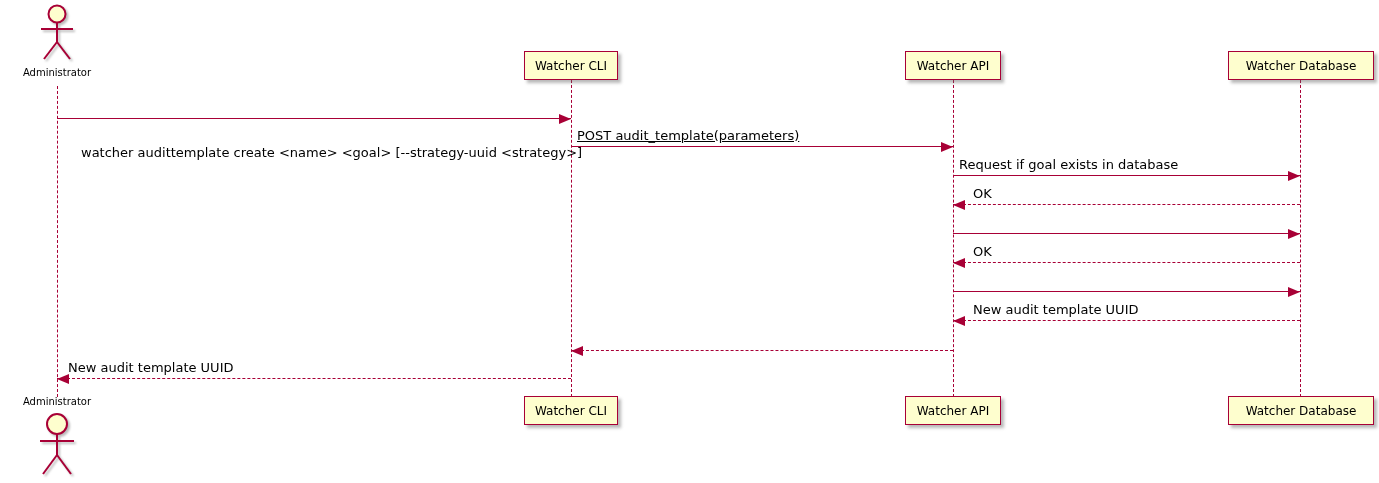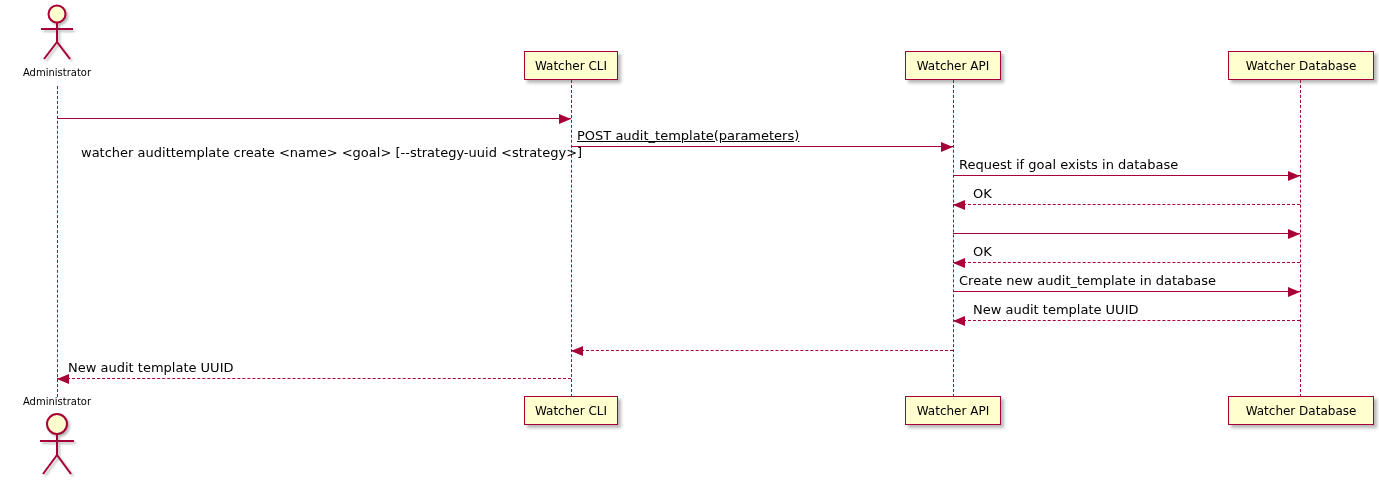--- a/index.html
+++ b/index.html
@@ -79,21 +79,20 @@
   <div class="msg-line dashed" style="left:953px; top:204px; width:347px;"></div>
   <div class="arrow-left" style="left:953px; top:200px;"></div>
 
   <div class="msg-line" style="left:953px; top:233px; width:347px;"></div>
   <div class="arrow-right" style="left:1288px; top:229px;"></div>
 
   <div class="msg-label" style="left:973px; top:244px;">OK</div>
   <div class="msg-line dashed" style="left:953px; top:262px; width:347px;"></div>
   <div class="arrow-left" style="left:953px; top:258px;"></div>
 
-  <div class="msg-label" style="left:959px; top:273px;">Create new audit_template in database</div>
   <div class="msg-line" style="left:953px; top:291px; width:347px;"></div>
   <div class="arrow-right" style="left:1288px; top:287px;"></div>
 
   <div class="msg-label" style="left:973px; top:302px;">New audit template UUID</div>
   <div class="msg-line dashed" style="left:953px; top:320px; width:347px;"></div>
   <div class="arrow-left" style="left:953px; top:316px;"></div>
 
   <div class="msg-line dashed" style="left:571px; top:350px; width:382px;"></div>
   <div class="arrow-left" style="left:571px; top:346px;"></div>
 

